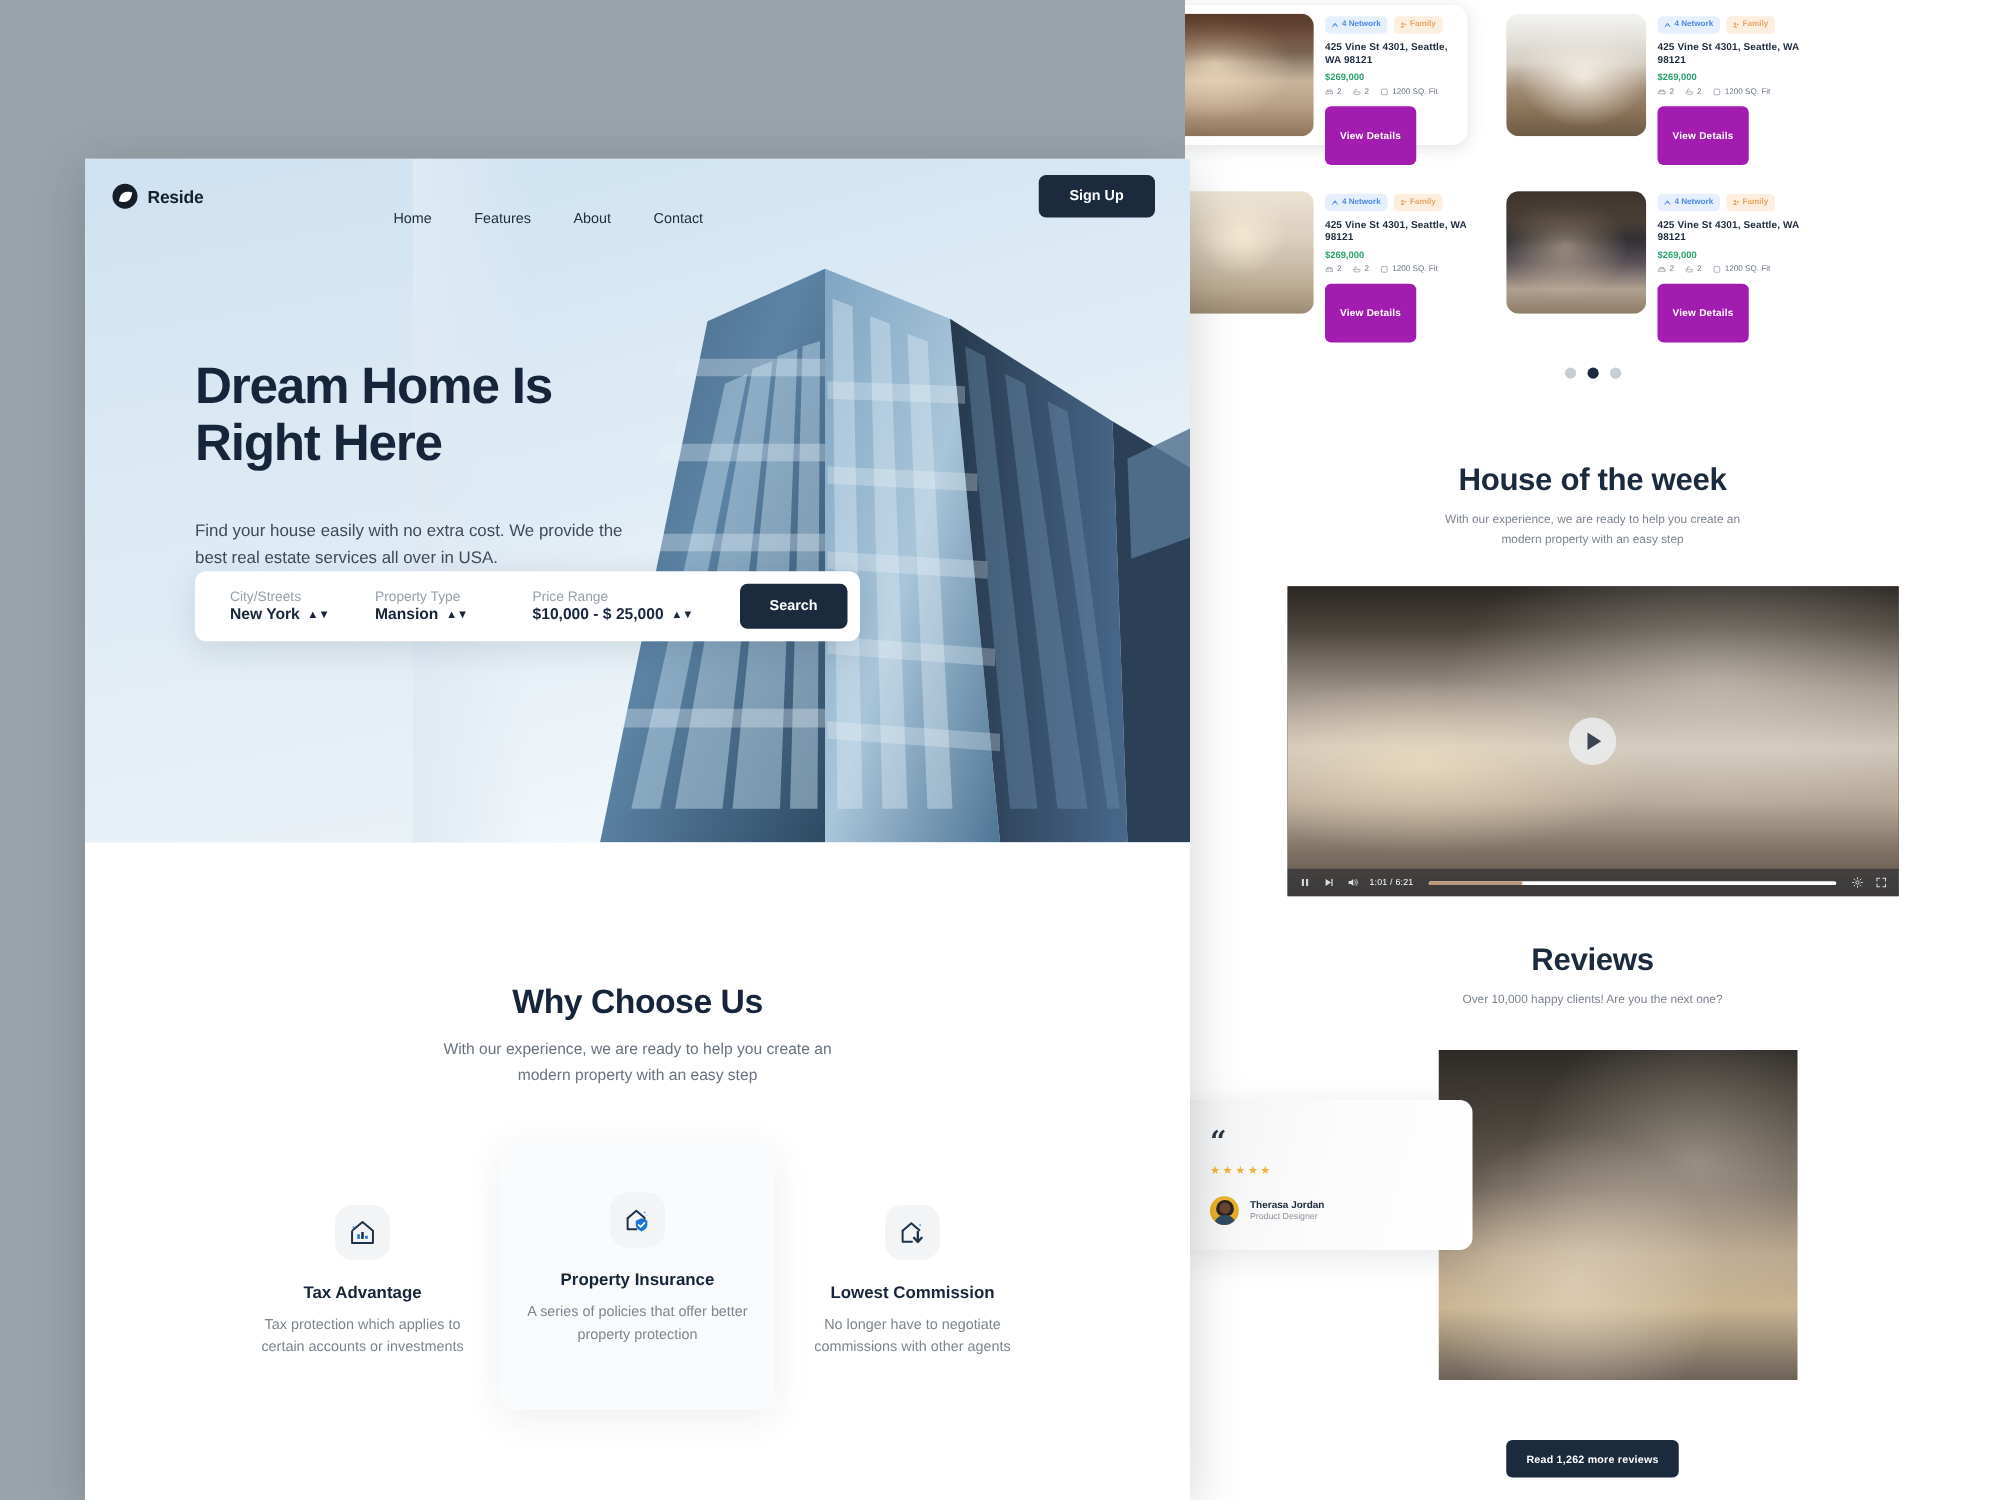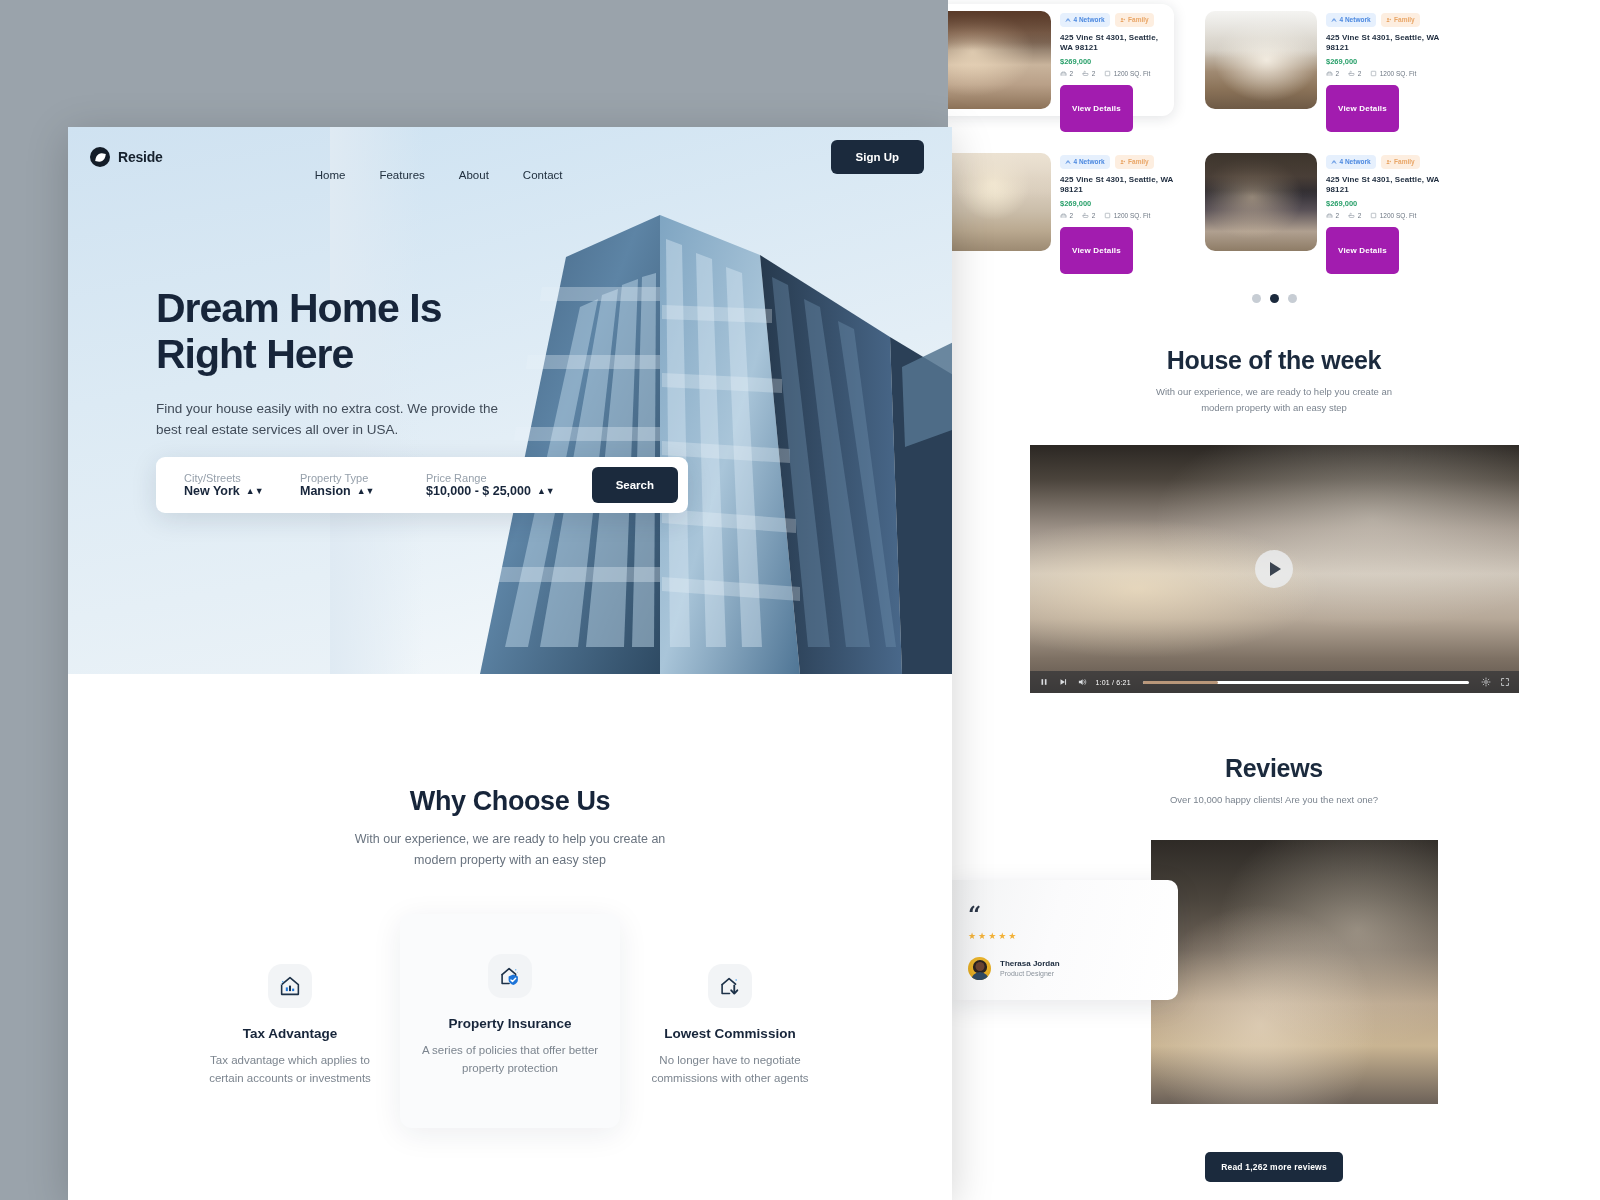--- a/index.html
+++ b/index.html
@@ -79,21 +79,21 @@
   .sec-head { text-align: center; }
   .sec-head h2 {
     font-size: 25px; color: #1b2a3d; font-weight: bold; letter-spacing: -.3px;
   }
   .sec-head p {
     font-size: 9.5px; color: #7b848f; line-height: 1.65; margin-top: 9px;
     max-width: 250px; margin-left: auto; margin-right: auto;
   }
 
   
-  #house-week { position: absolute; left: 0; top: 352px; width: 652px; }
+  #house-week { position: absolute; left: 0; top: 376px; width: 652px; }
   .video-wrap {
     position: relative; margin: 30px auto 0; width: 489px; height: 248px;
     overflow: hidden; background: #3a332c;
   }
   .video-img { position: absolute; inset: 0; }
   .play-btn {
     position: absolute; left: 50%; top: 50%; transform: translate(-50%,-50%);
     width: 38px; height: 38px; border-radius: 50%;
     background: rgba(235,238,240,.82);
     display: flex; align-items: center; justify-content: center; cursor: pointer;
@@ -197,21 +197,21 @@
     margin-left: auto; background: #1b2a3d; color: #fff; border: none; cursor: pointer;
     font-size: 11.5px; font-weight: bold; padding: 11px 25px; border-radius: 6px;
   }
 
   .hero-copy { position: absolute; left: 88px; top: 158px; z-index: 5; width: 420px; }
   .hero-copy h1 {
     font-size: 41px; line-height: 1.13; color: #17253a; font-weight: bold;
     letter-spacing: -1px;
   }
   .hero-copy .sub {
-    margin-top: 20px; font-size: 13.5px; line-height: 1.6; color: #404b58; max-width: 350px;
+    margin-top: 36px; font-size: 13.5px; line-height: 1.6; color: #404b58; max-width: 350px;
   }
 
   .search-bar {
     position: absolute; left: 88px; top: 330px; z-index: 5;
     width: 532px; height: 56px; background: #fff; border-radius: 9px;
     box-shadow: 0 6px 26px rgba(25,40,60,.13);
     display: flex; align-items: center; padding: 0 0 0 28px;
   }
   .sfield { margin-right: 0; }
   .sfield-label { font-size: 11px; color: #96a0ab; margin-bottom: 0; }
@@ -675,21 +675,21 @@
             <svg viewBox="0 0 28 28">
               <path d="M5 12.5 L14 5 L23 12.5 V23 H5 Z" fill="none" stroke="#1d3148" stroke-width="1.7" stroke-linejoin="round"></path>
               <rect x="9.5" y="15.5" width="2.2" height="4" fill="#1d74d8"></rect>
               <rect x="12.9" y="13.6" width="2.2" height="5.9" fill="#1d3148"></rect>
               <rect x="16.3" y="16.8" width="2.2" height="2.7" fill="#1d74d8"></rect>
               <circle cx="6.2" cy="9.4" r="0.8" fill="#3d9bef"></circle>
               <circle cx="4.6" cy="12.2" r="0.6" fill="#9fc9f2"></circle>
             </svg>
           </div>
           <h3>Tax Advantage</h3>
-          <p>Tax advantage which applies to certain accounts or investments</p>
+          <p>Tax protection which applies to certain accounts or investments</p>
         </div>
 
         <div class="feature raised">
           <div class="feature-icon">
             <svg viewBox="0 0 28 28">
               <path d="M5.5 12.5 L13 6 L20 12 V14" fill="none" stroke="#1d3148" stroke-width="1.7" stroke-linejoin="round" stroke-linecap="round"></path>
               <path d="M5.5 12.5 V22 H13" fill="none" stroke="#1d3148" stroke-width="1.7" stroke-linejoin="round" stroke-linecap="round"></path>
               <path d="M17.5 12.5 L22.5 14.6 V18.4 c0 2.6 -2.4 4.4 -5 5.4 c-2.6 -1 -5 -2.8 -5 -5.4 V14.6 Z" fill="#1d74d8"></path>
               <path d="M15 18.3 l1.7 1.7 l3.4 -3.6" fill="none" stroke="#ffffff" stroke-width="1.5" stroke-linecap="round" stroke-linejoin="round"></path>
               <circle cx="20.2" cy="7.4" r="0.75" fill="#3d9bef"></circle>

